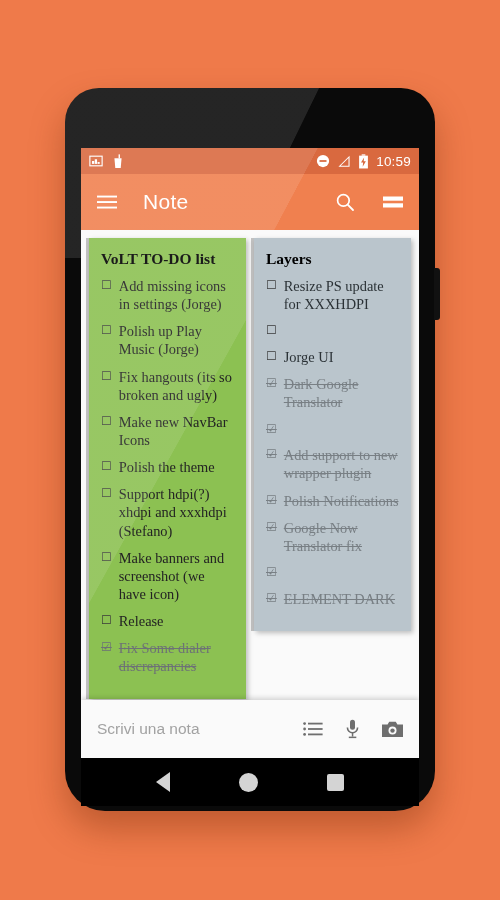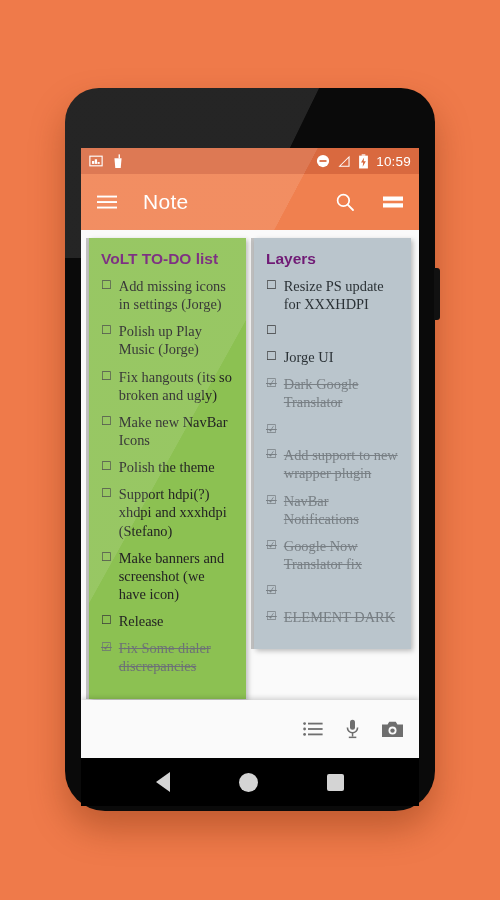--- a/index.html
+++ b/index.html
@@ -125,24 +125,24 @@
   .note-card {
     width: 157px;
     box-sizing: border-box;
     padding: 12px 12px 14px 12px;
     box-shadow: -3px 0 0 rgba(0,0,0,0.22), 2px 2px 5px rgba(0,0,0,0.25);
     position: relative;
   }
   .note-card.green { background: #8cc152; }
   .note-card.bluegray { background: #bac5cc; }
   .note-title {
-    font-family: Liberation Sans, sans-serif;
+    font-family: Liberation Serif, serif;
     font-weight: bold;
     font-size: 15.5px;
-    color: #701a75;
+    color: #000000;
     margin-bottom: 9px;
   }
   .note-item {
     display: flex;
     align-items: flex-start;
     gap: 7px;
     margin-bottom: 9px;
     font-family: "Liberation Serif", serif;
     font-size: 14.4px;
     line-height: 1.26;
@@ -376,38 +376,39 @@
         </div>
         <div class="note-item done">
           <span class="cb">☑</span>
         </div>
         <div class="note-item done">
           <span class="cb">☑</span>
           <span>Add support to new wrapper plugin</span>
         </div>
         <div class="note-item done">
           <span class="cb">☑</span>
-          <span>NavBar Notifications</span>
+          <span>Polish Notifications</span>
         </div>
         <div class="note-item done">
           <span class="cb">☑</span>
           <span>Google Now Translator fix</span>
         </div>
         <div class="note-item done">
           <span class="cb">☑</span>
         </div>
         <div class="note-item done">
           <span class="cb">☑</span>
           <span>ELEMENT DARK</span>
         </div>
       </div>
 
     </div>
 
     <div id="note-input-bar">
+      <span id="note-input-placeholder">Scrivi una nota</span>
       <div id="note-input-actions">
         <span class="icon">
           <svg width="20" height="16" viewBox="0 0 20 16">
             <circle cx="1.6" cy="2.6" r="1.4" fill="#6e6e6e"></circle>
             <circle cx="1.6" cy="8" r="1.4" fill="#6e6e6e"></circle>
             <circle cx="1.6" cy="13.4" r="1.4" fill="#6e6e6e"></circle>
             <rect x="5" y="1.7" width="14.6" height="1.8" fill="#6e6e6e"></rect>
             <rect x="5" y="7.1" width="14.6" height="1.8" fill="#6e6e6e"></rect>
             <rect x="5" y="12.5" width="14.6" height="1.8" fill="#6e6e6e"></rect>
           </svg>

